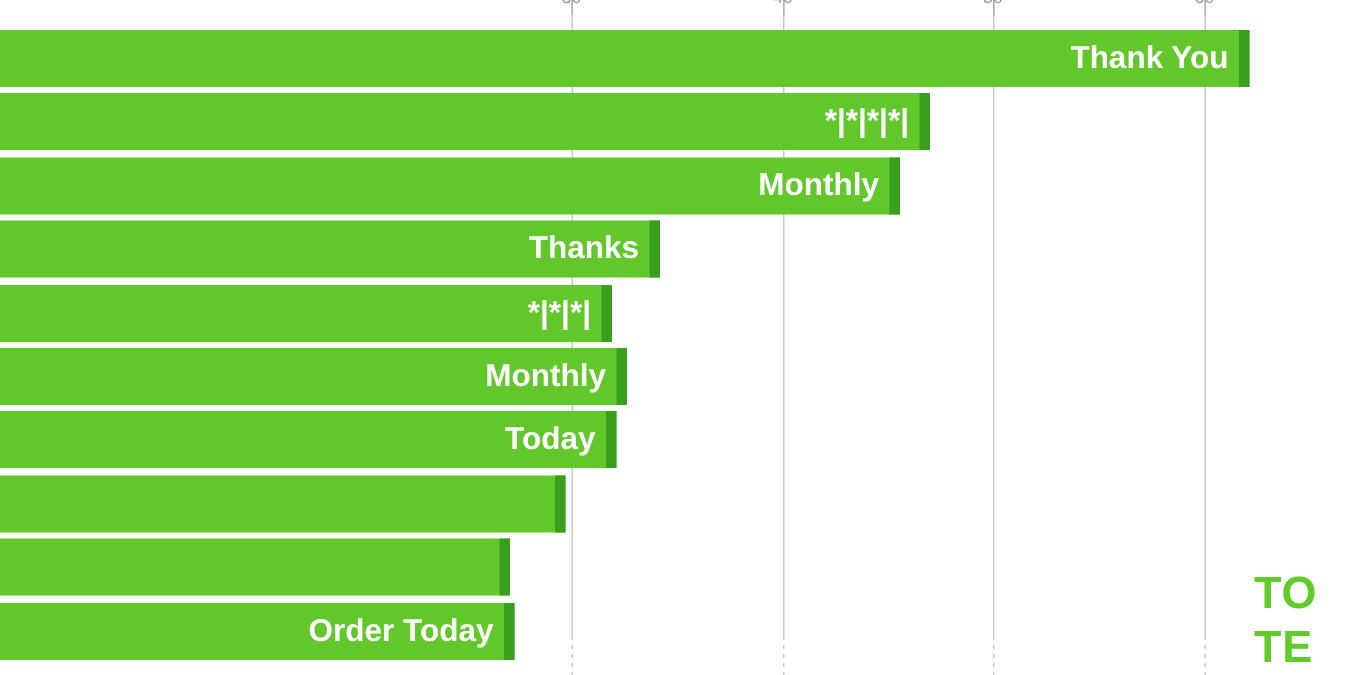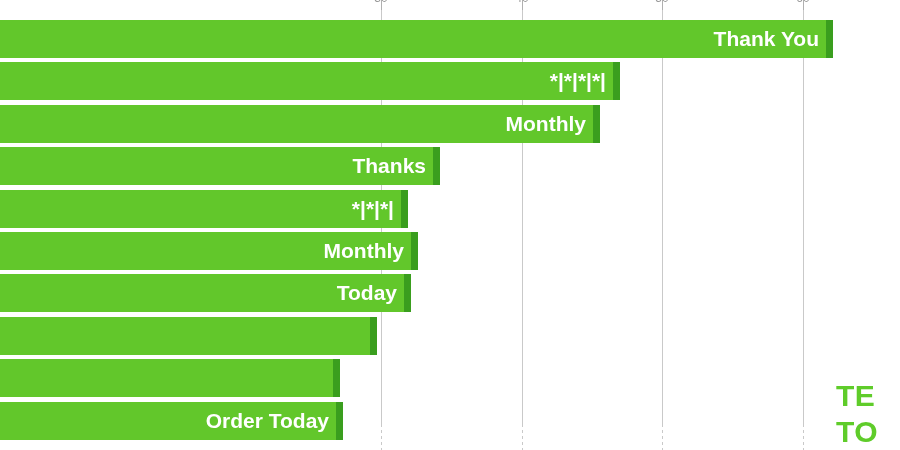--- a/index.html
+++ b/index.html
@@ -187,17 +187,17 @@
         </div>
         <div class="bar-row" style="top: 401.6px; width: 369px;">
           <div class="bar" style="width: 369px; background: rgb(98, 199, 43);"></div>
           <div class="bar-cap" style="left: 362px; background: rgb(58, 158, 30);"></div>
           <div class="bar-label" style="right: 14px;">Order Today</div>
         </div>
       </div>
   </div>
 
   <div id="callout">
+    <div class="callout-line">TO</div>
     <div class="callout-line">TE</div>
-    <div class="callout-line">TO</div>
   </div>
 
 </div>
 
 </body></html>

